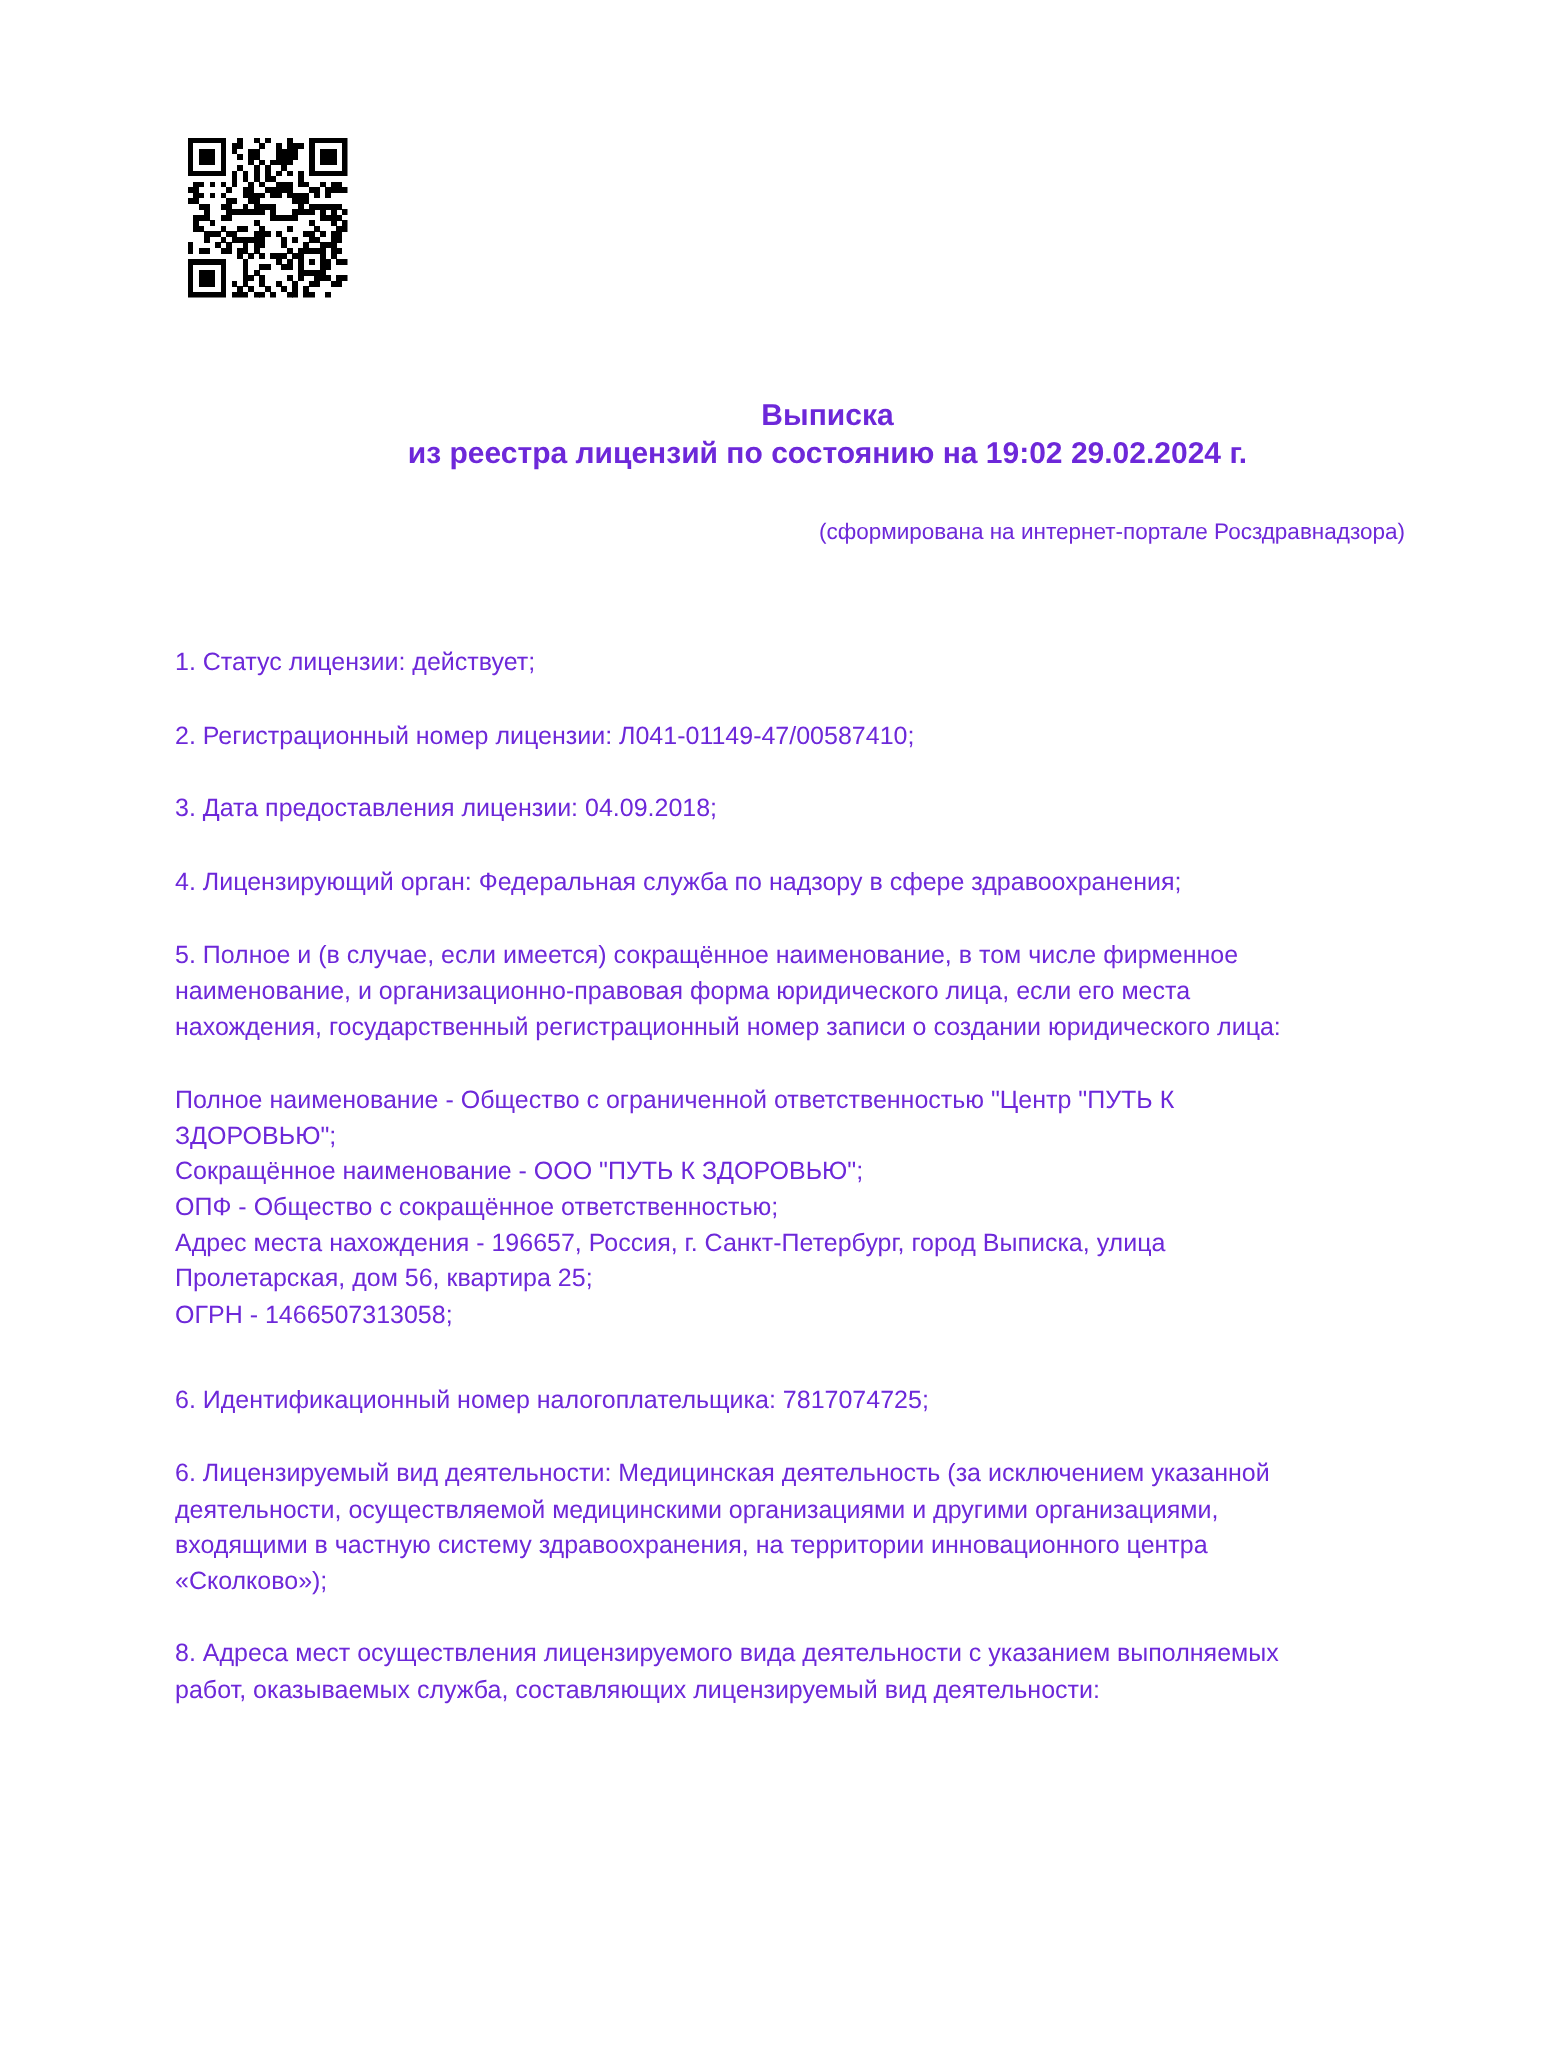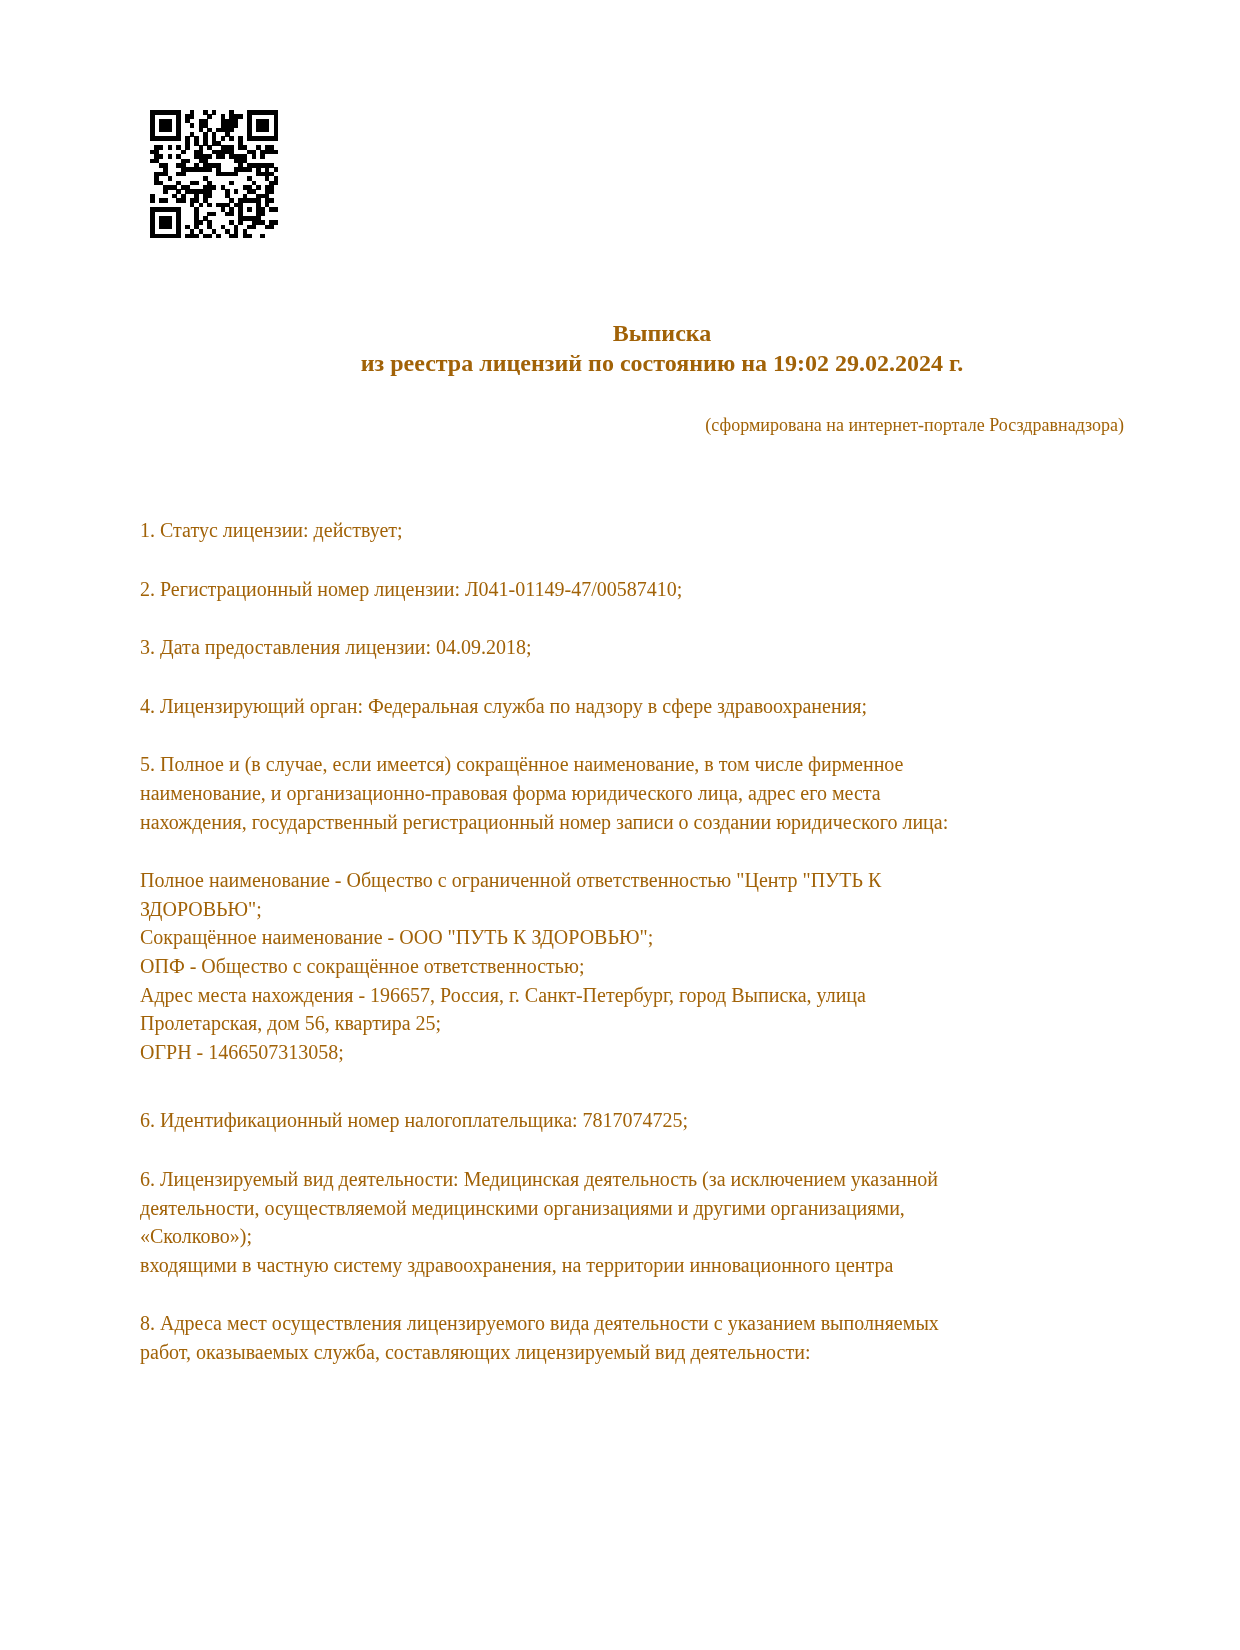--- a/index.html
+++ b/index.html
@@ -5,22 +5,22 @@
   html, body {
     margin: 0;
     padding: 0;
     background: #ffffff;
   }
   .page {
     position: relative;
     width: 1240px;
     height: 1650px;
     background: #ffffff;
-    color: #a16207;
-    font-family: Liberation Serif, serif;
+    color: #6d28d9;
+    font-family: Liberation Sans, sans-serif;
     overflow: hidden;
   }
   .qr {
     position: absolute;
     left: 150px;
     top: 110px;
     width: 128px;
     height: 128px;
   }
   .qr svg { width: 100%; height: 100%; display: block; }
@@ -470,40 +470,40 @@
         <div class="line">2. Регистрационный номер лицензии: Л041-01149-47/00587410;</div>
       </div>
       <div class="para">
         <div class="line">3. Дата предоставления лицензии: 04.09.2018;</div>
       </div>
       <div class="para">
         <div class="line">4. Лицензирующий орган: Федеральная служба по надзору в сфере здравоохранения;</div>
       </div>
       <div class="para">
         <div class="line">5. Полное и (в случае, если имеется) сокращённое наименование, в том числе фирменное</div>
-        <div class="line">наименование, и организационно-правовая форма юридического лица, адрес его места</div>
+        <div class="line">наименование, и организационно-правовая форма юридического лица, если его места</div>
         <div class="line">нахождения, государственный регистрационный номер записи о создании юридического лица:</div>
       </div>
       <div class="para gap-lg">
         <div class="line">Полное наименование - Общество с ограниченной ответственностью "Центр "ПУТЬ К</div>
         <div class="line">ЗДОРОВЬЮ";</div>
         <div class="line">Сокращённое наименование - ООО "ПУТЬ К ЗДОРОВЬЮ";</div>
         <div class="line">ОПФ - Общество с сокращённое ответственностью;</div>
         <div class="line">Адрес места нахождения - 196657, Россия, г. Санкт-Петербург, город Выписка, улица</div>
         <div class="line">Пролетарская, дом 56, квартира 25;</div>
         <div class="line">ОГРН - 1466507313058;</div>
       </div>
       <div class="para">
         <div class="line">6. Идентификационный номер налогоплательщика: 7817074725;</div>
       </div>
       <div class="para">
         <div class="line">6. Лицензируемый вид деятельности: Медицинская деятельность (за исключением указанной</div>
         <div class="line">деятельности, осуществляемой медицинскими организациями и другими организациями,</div>
+        <div class="line">входящими в частную систему здравоохранения, на территории инновационного центра</div>
         <div class="line">«Сколково»);</div>
-        <div class="line">входящими в частную систему здравоохранения, на территории инновационного центра</div>
       </div>
       <div class="para">
         <div class="line">8. Адреса мест осуществления лицензируемого вида деятельности с указанием выполняемых</div>
         <div class="line">работ, оказываемых служба, составляющих лицензируемый вид деятельности:</div>
       </div>
     </div>
 
 </div>
 
 </body></html>

